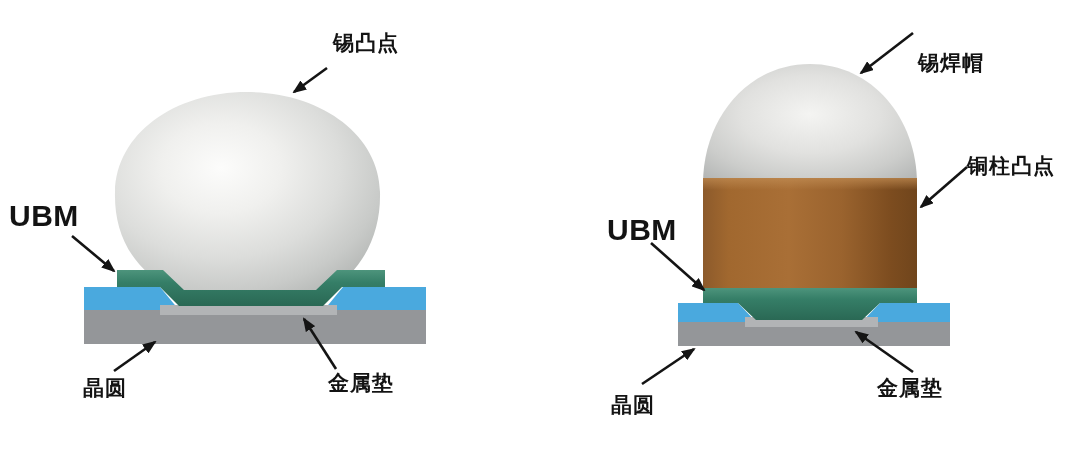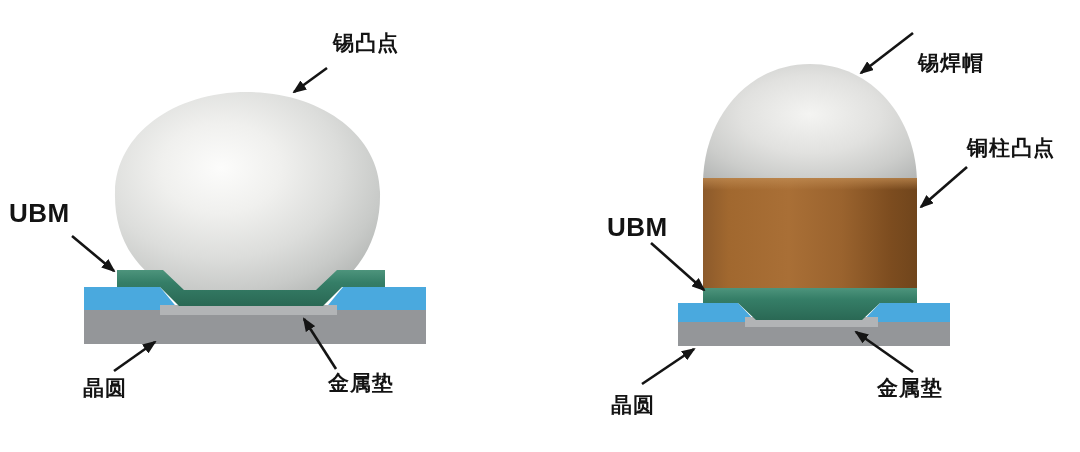--- a/index.html
+++ b/index.html
@@ -14,21 +14,21 @@
   .label{
     position:absolute;
     font-weight:bold;
     color:#131313;
     font-size:21px;
     line-height:1.05;
     white-space:nowrap;
     letter-spacing:1px;
   }
   .label-en{
-    font-size:26px;
+    font-size:30px;
     letter-spacing:0.5px;
   }
 </style>
 </head>
 <body>
 
 <div class="stage">
 
   <svg width="1080" height="452" viewBox="0 0 1080 452">
     <defs>
@@ -101,18 +101,18 @@
       <line x1="913" y1="372" x2="856" y2="332" marker-end="url(#arrowHead)"></line>
     </g>
   </svg>
 
   <div class="label" style="left:333px;top:32px;">锡凸点</div>
   <div class="label label-en" style="left:9px;top:200px;">UBM</div>
   <div class="label" style="left:83px;top:377px;">晶圆</div>
   <div class="label" style="left:328px;top:372px;">金属垫</div>
 
   <div class="label" style="left:918px;top:19px;margin-top:33px;">锡焊帽</div>
-  <div class="label" style="left:967px;top:137px;font-family:Liberation Serif, serif;">铜柱凸点</div>
+  <div class="label" style="left:967px;top:155px;font-family:Liberation Serif, serif;">铜柱凸点</div>
   <div class="label label-en" style="left:607px;top:214px;">UBM</div>
   <div class="label" style="left:611px;top:394px;">晶圆</div>
   <div class="label" style="left:877px;top:377px;">金属垫</div>
 
 </div>
 
 </body></html>

